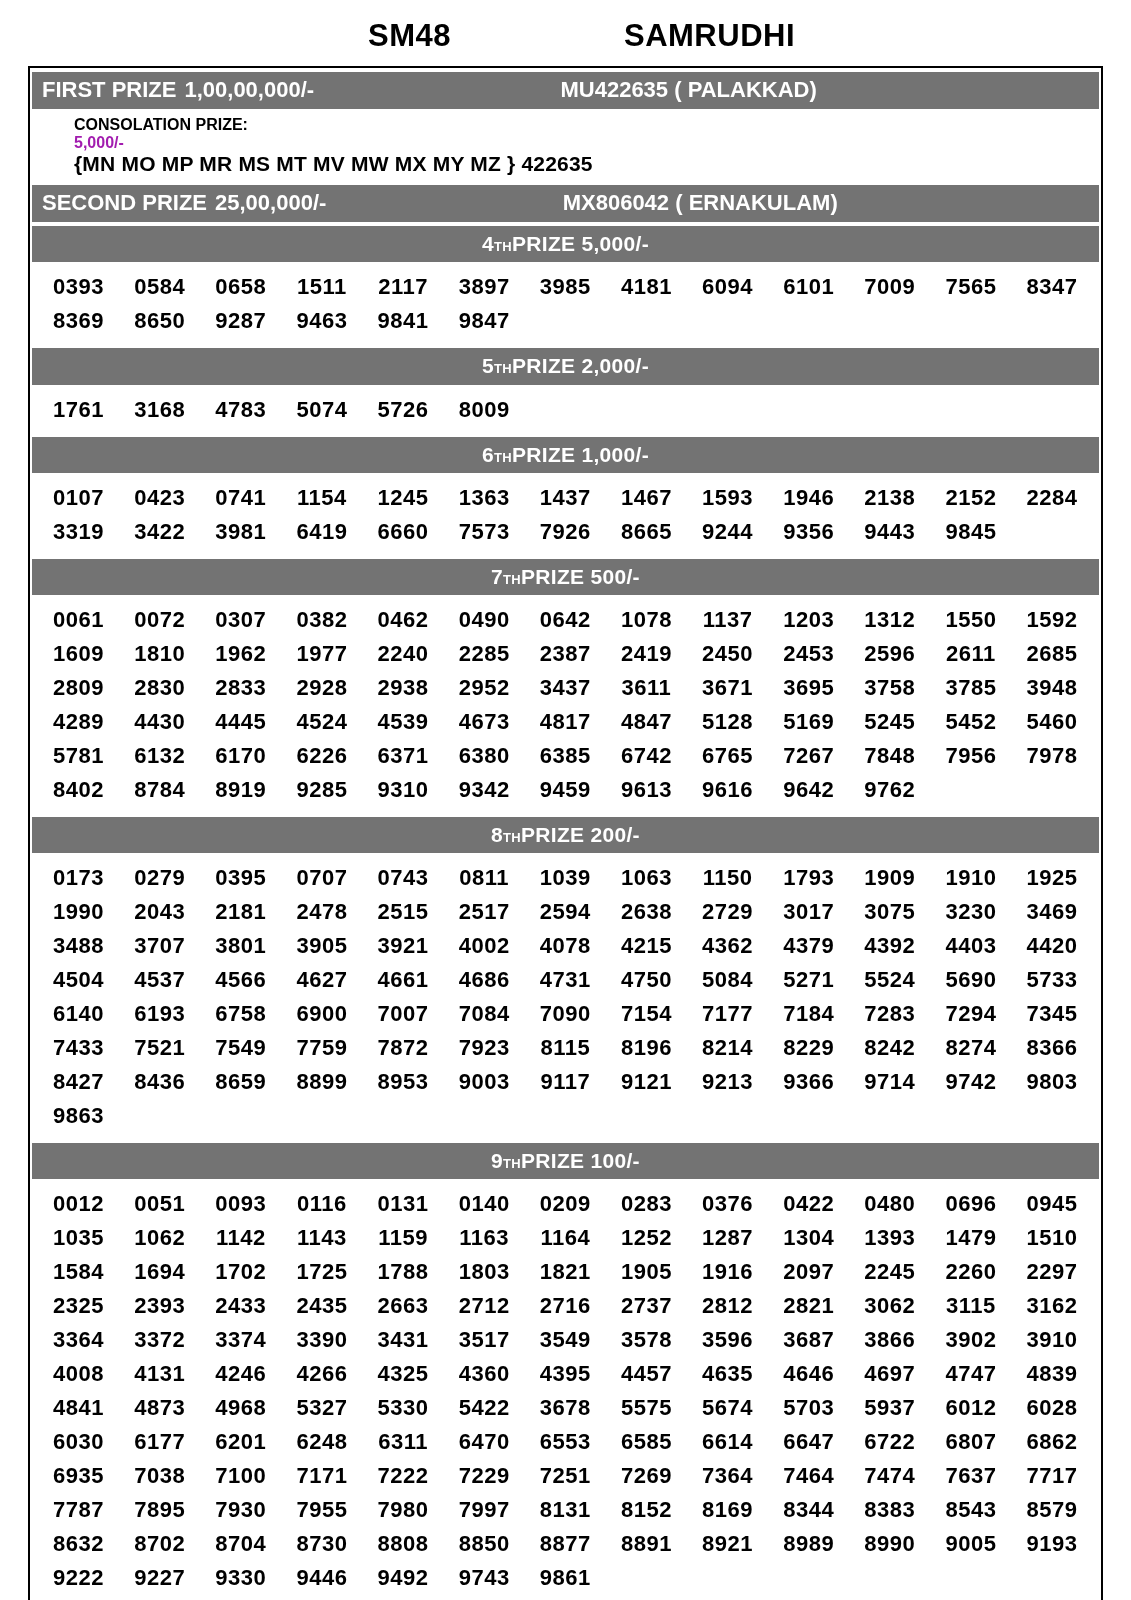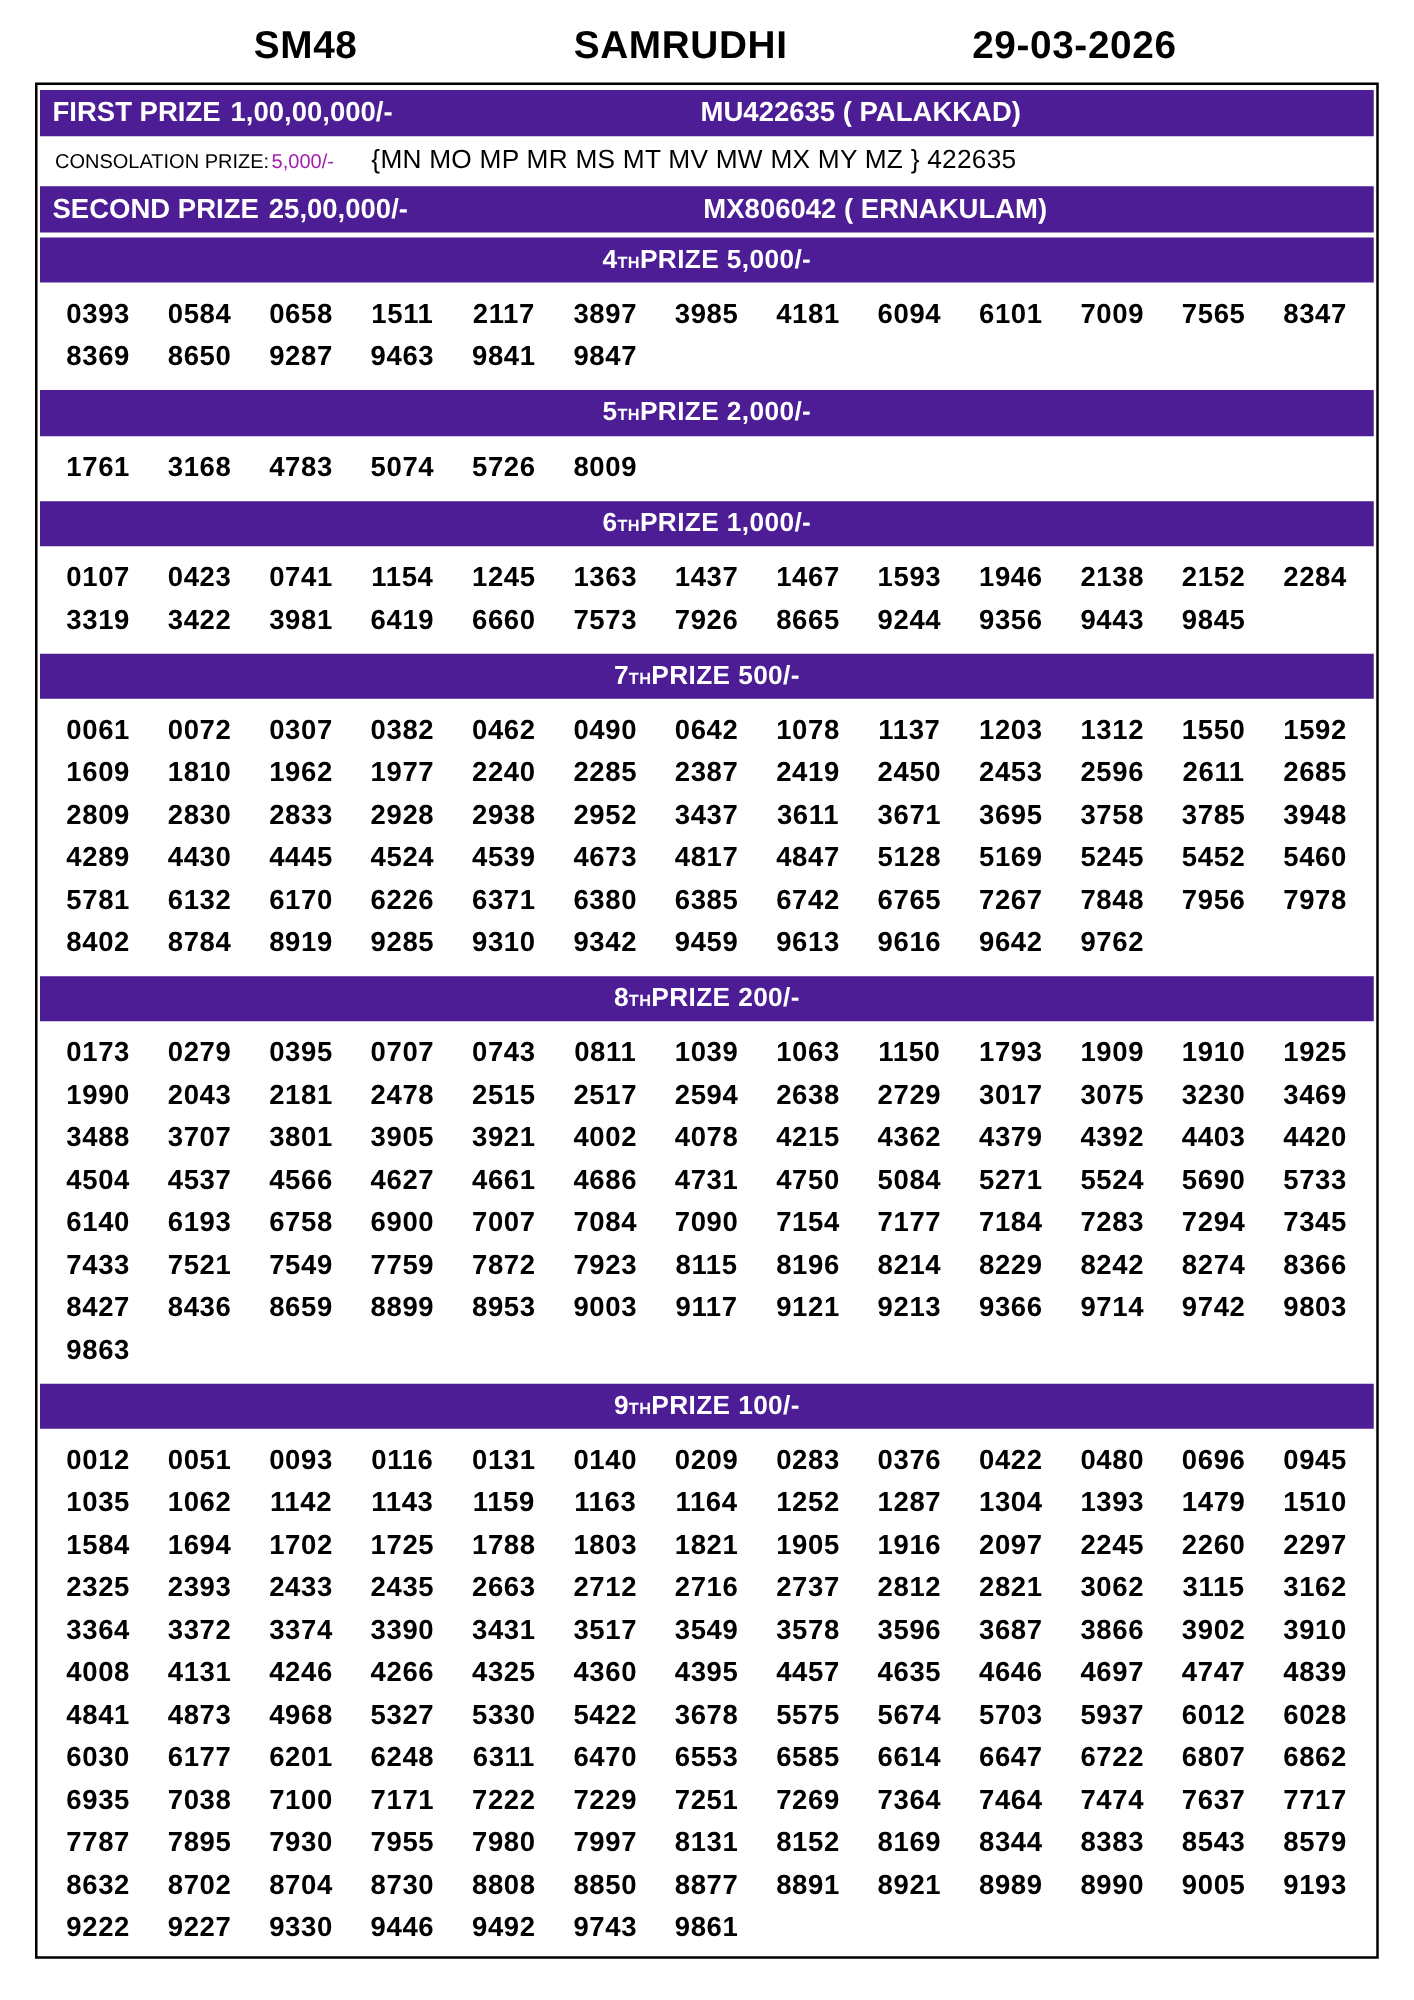--- a/index.html
+++ b/index.html
@@ -39,21 +39,21 @@
   .header .h-date   { width: 330px; text-align: center; }
 
   
   .frame {
     margin: 0 28px;
     border: 2px solid #000;
     padding: 0;
   }
 
   .bar {
-    background: #4c1d95;
+    background: #737373;
     color: #fff;
     font-weight: bold;
     padding: 6px 10px 7px 10px;
     margin: 4px 2px;
     font-size: 22px;
     line-height: 1.1;
     display: flex;
     align-items: baseline;
   }
   .bar.center {
@@ -71,23 +71,24 @@
   .bar.first .ticket { margin-right: 26%; }
   .bar.second .ticket { margin-right: 24%; }
   .bar.third .ticket { margin-right: 24%; }
 
   sup { font-size: 0.62em; vertical-align: super; }
 
   .consolation {
     display: flex;
     align-items: baseline;
     font-size: 16px;
-    font-weight: normal;
+    font-weight: bold;
     padding: 3px 10px 5px 14px;
     white-space: nowrap;
+    flex-direction: column;
   }
   .consolation .camt { color: #a21caf; margin-left: 2px; }
   .consolation .cseries {
     margin-left: 30px;
     font-size: 21px;
     letter-spacing: 0.2px;
   }
 
   
   .grid {
@@ -106,21 +107,20 @@
   .grid.g13 .num { width: 7.69%; }
 </style>
 </head>
 <body>
 
 <div class="page">
 
   <div class="header">
     <div class="h-cell h-series">SM48</div>
     <div class="h-cell h-name">SAMRUDHI</div>
-    <div class="h-cell h-date">29-03-2026</div>
   </div>
 
   <div class="frame">
 
     <div class="bar first">
       <span class="lbl">FIRST PRIZE</span>
       <span class="amt" style="margin-left:8px;">1,00,00,000/-</span>
       <span class="ticket">MU422635 ( PALAKKAD)</span>
     </div>
 

